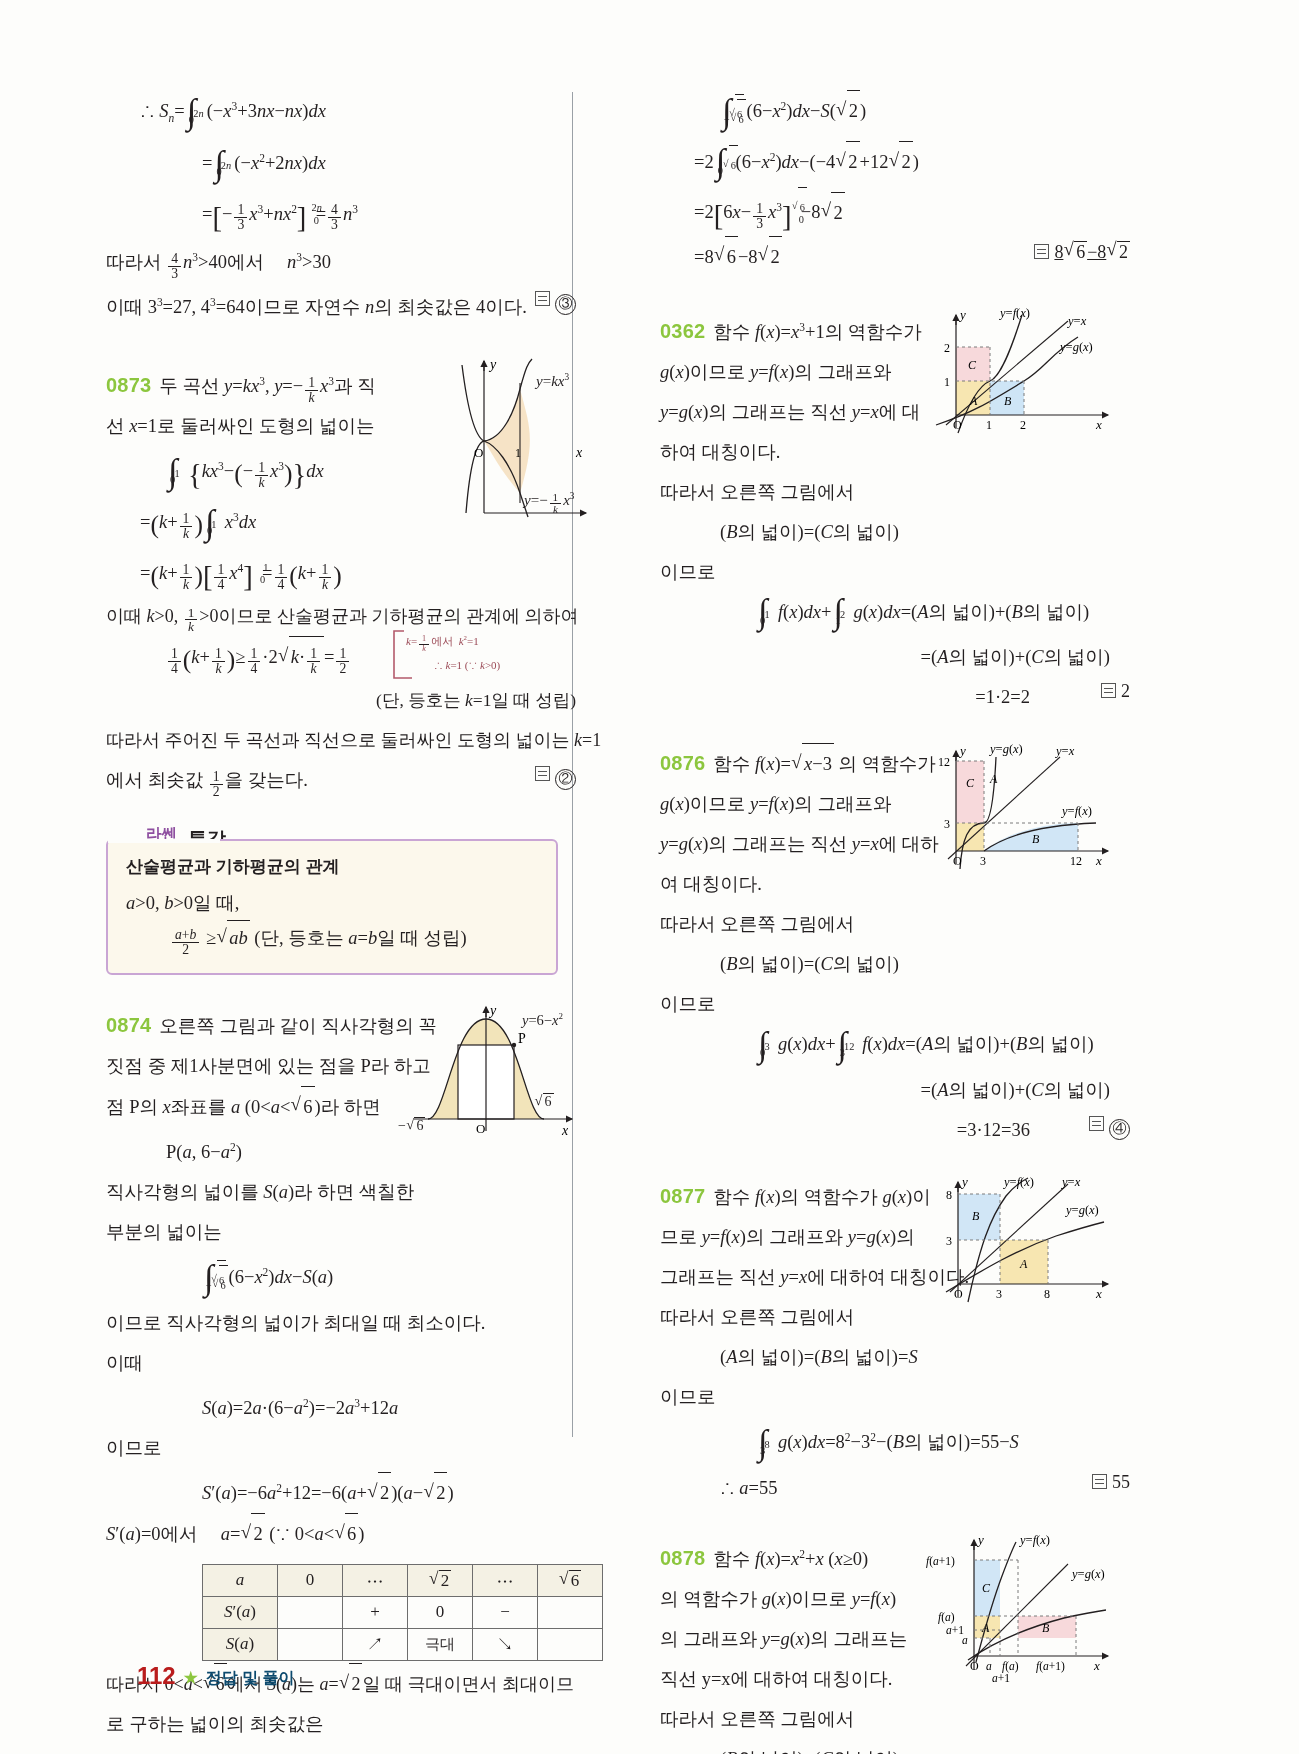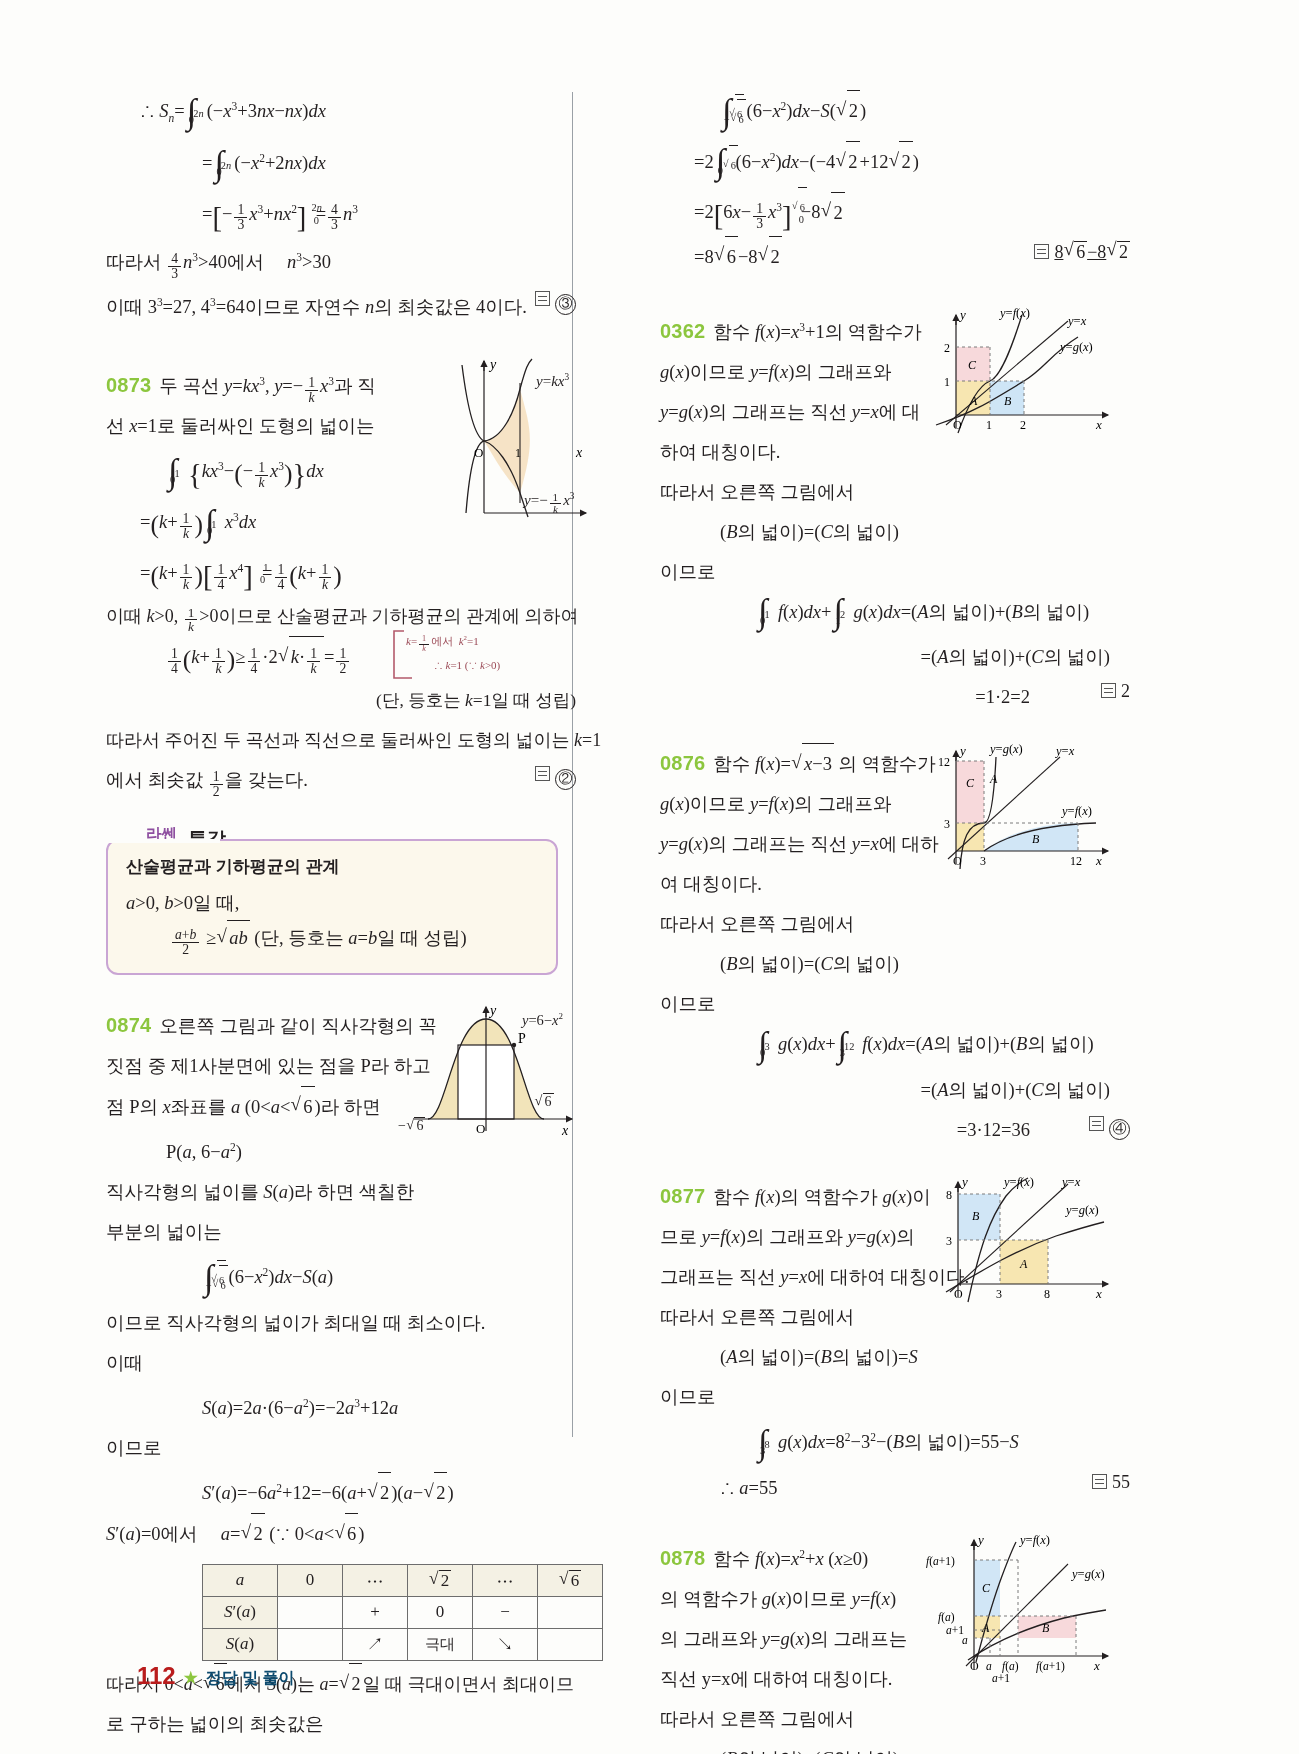--- a/index.html
+++ b/index.html
@@ -72,21 +72,21 @@
 
   
   .tukgang{position:relative;margin-top:26px;width:452px;}
   .tuk-tab{position:relative;height:26px;margin-left:34px;}
   .tuk-tab .lbl1{color:#8e4fa0;font-weight:bold;font-size:15.5px;
       font-family:"Liberation Sans",sans-serif;position:absolute;left:6px;top:-2px;}
   .tuk-tab .lbl2{color:#231f20;font-weight:bold;font-size:19px;
       font-family:"Liberation Sans",sans-serif;position:absolute;left:48px;top:0px;}
   .tuk-arc{position:absolute;left:-6px;top:14px;width:118px;height:26px;
       border:2px solid #b98fc4;border-bottom:none;border-radius:34px 34px 0 0;}
-  .tuk-body{border:2px solid #c9a5d4;border-radius:12px;background:#fcf8ec;
+  .tuk-body{border:2px solid #c9a5d4;border-radius:6px;background:#fcf8ec;
       padding:14px 16px 16px 18px;position:relative;margin-top:-13px;}
   .tuk-body:after{content:"";position:absolute;left:0;top:-2px;width:112px;height:4px;
       background:#fdfdfb;}
   .tuk-title{font-family:"Liberation Sans",sans-serif;font-weight:bold;font-size:17px;
       color:#231f20;margin-bottom:8px;}
   .tuk-line{font-size:18.5px;line-height:34px;}
 
   
   table.idt{border-collapse:collapse;margin:10px 0 2px 96px;font-size:17px;}
   table.idt td{border:1px solid #6d6d6d;height:31px;text-align:center;

